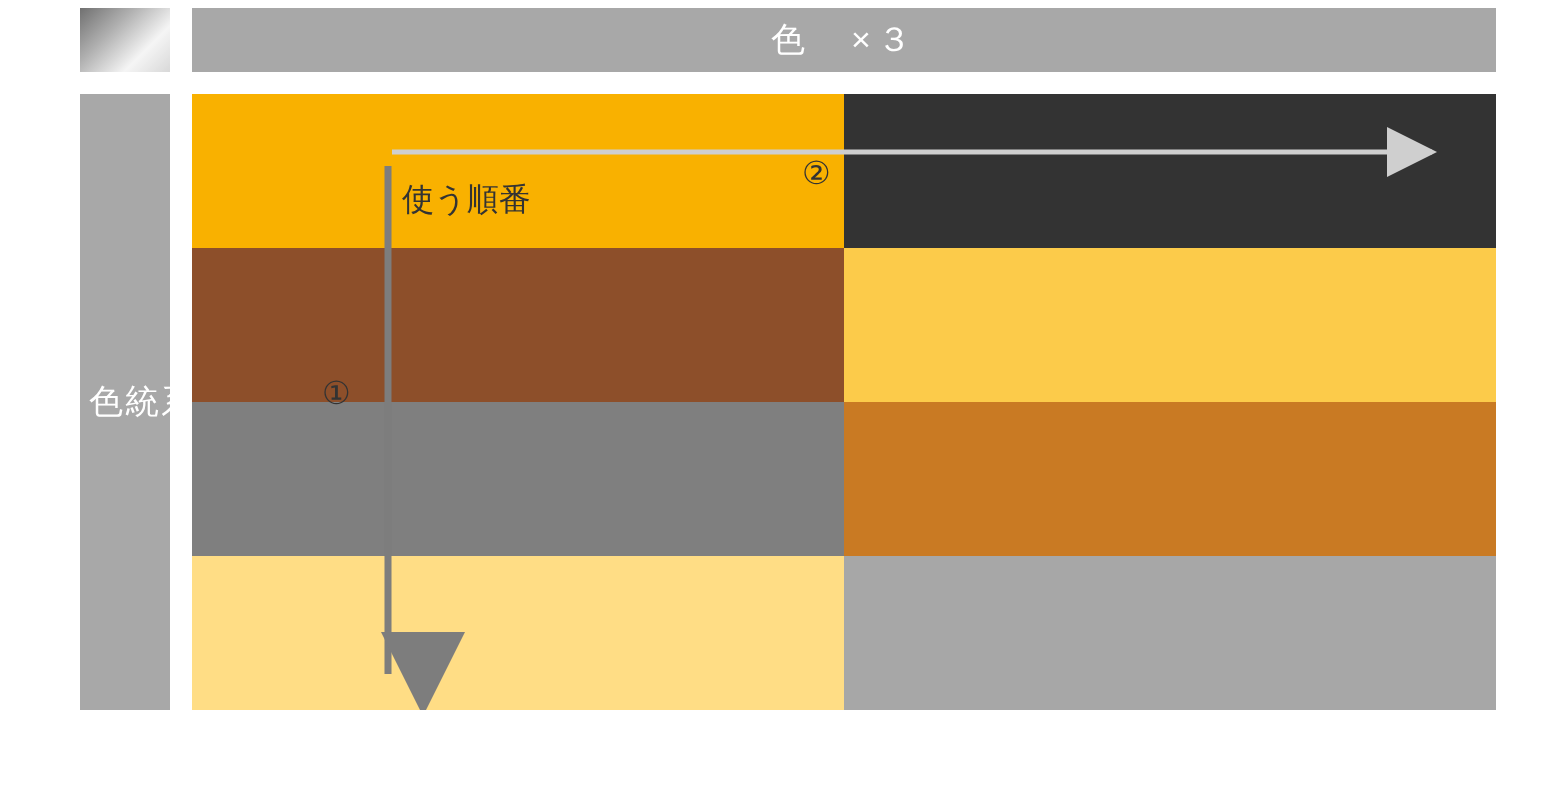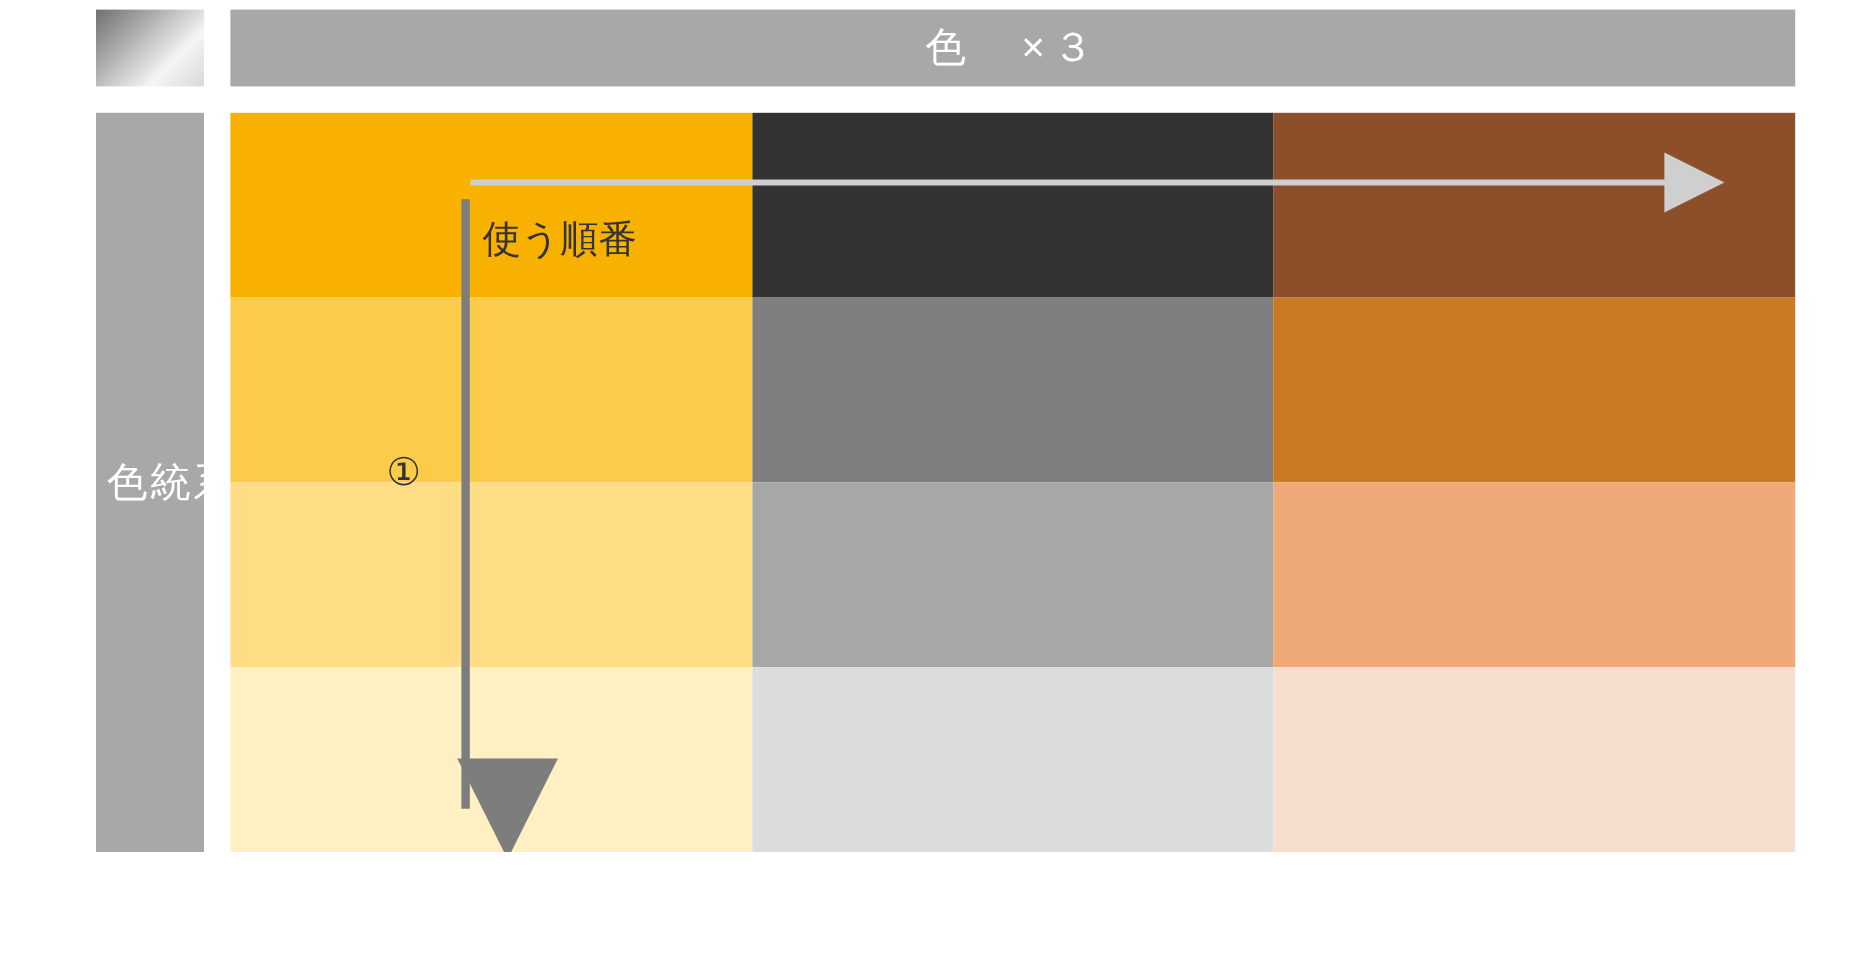--- a/index.html
+++ b/index.html
@@ -55,21 +55,21 @@
       font-weight: 300;
       letter-spacing: 2px;
       writing-mode: vertical-rl;
       text-orientation: upright;
       gap: 0;
     }
     .side-bar span { writing-mode: horizontal-tb; text-orientation: mixed; display:block; margin: 14px 0; }
     .grid {
       flex: 1;
       display: grid;
-      grid-template-columns: repeat(3, 1fr);
+      grid-template-columns: repeat(2, 1fr);
       grid-template-rows: repeat(4, 154px);
       position: relative;
     }
     .cell { }
     .overlay {
       position: absolute;
       top: 0; left: 0; right: 0; bottom: 0;
       pointer-events: none;
     }
     .arrow-label {

